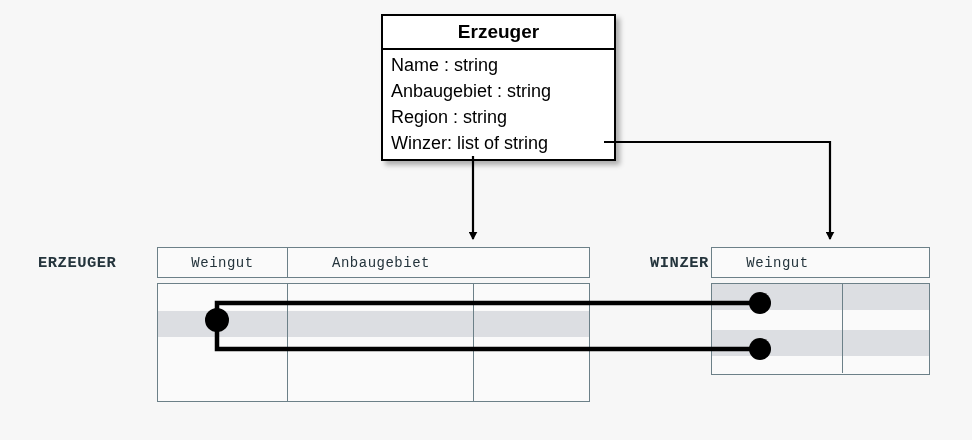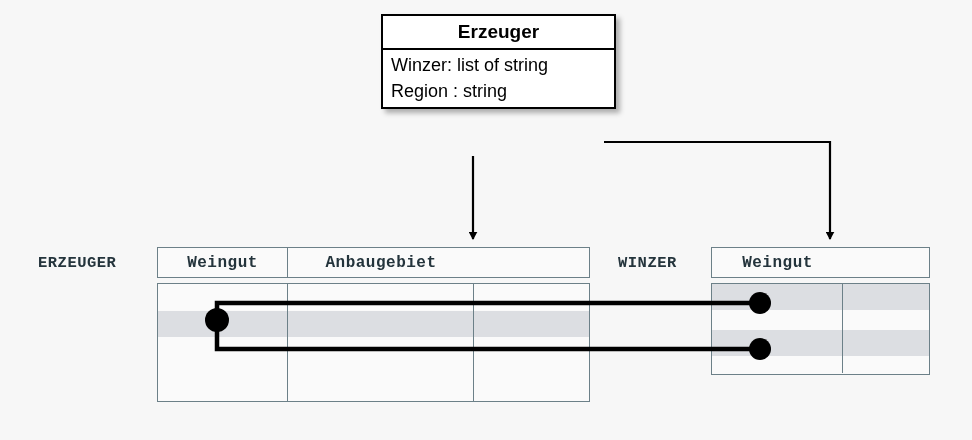--- a/index.html
+++ b/index.html
@@ -67,22 +67,22 @@
     position: absolute;
     box-sizing: border-box;
     border: 1.5px solid #6c8088;
     background: #fafafa;
     display: flex;
     z-index: 3;
   }
   .rel-header .cell {
     box-sizing: border-box;
     font-family: "Liberation Mono", "DejaVu Sans Mono", monospace;
-    font-weight: bold;
-    font-size: 16px;
+    font-weight: normal;
+    font-size: 14px;
     letter-spacing: 0.5px;
     color: #24343c;
     display: flex;
     align-items: center;
     justify-content: center;
     border-right: 1.5px solid #6c8088;
     white-space: nowrap;
   }
   .rel-header .cell:last-child { border-right: none; }
 
@@ -120,22 +120,24 @@
   #links.front { z-index: 6; }
 </style>
 </head>
 <body>
 
 <div id="canvas">
 
   <div class="uml-box">
     <div class="uml-title">Erzeuger</div>
     <div class="uml-attrs">
+      <div class="uml-attr">Name : string</div>
+      <div class="uml-attr">Anbaugebiet : string</div>
+      <div class="uml-attr">Region : string</div>
       <div class="uml-attr">Winzer: list of string</div>
-      <div class="uml-attr">Region : string</div>
     </div>
   </div>
 
   <div class="rel-label" style="left:38px; top:254px;">ERZEUGER</div>
 
   <div class="rel-header" style="left:157px; top:247px; width:433px; height:31px;">
     <div class="cell" style="width:130px;">Weingut</div>
     <div class="cell" style="width:186px;">Anbaugebiet</div>
   </div>
 
@@ -155,21 +157,21 @@
       <div class="cell" style="width:186px;"></div>
       <div class="cell" style="width:115px;"></div>
     </div>
     <div class="rel-row" style="height:39px;">
       <div class="cell" style="width:130px;"></div>
       <div class="cell" style="width:186px;"></div>
       <div class="cell" style="width:115px;"></div>
     </div>
   </div>
 
-  <div class="rel-label" style="left:618px; top:254px;">WINZER</div>
+  <div class="rel-label" style="left:650px; top:254px;">WINZER</div>
 
   <div class="rel-header" style="left:711px; top:247px; width:219px; height:31px;">
     <div class="cell" style="width:131px;">Weingut</div>
   </div>
 
   <div class="rel-body" style="left:711px; top:283px; width:219px; height:92px;">
     <div class="rel-row shaded" style="height:26px;">
       <div class="cell" style="width:131px;"></div>
       <div class="cell" style="width:85px;"></div>
     </div>

